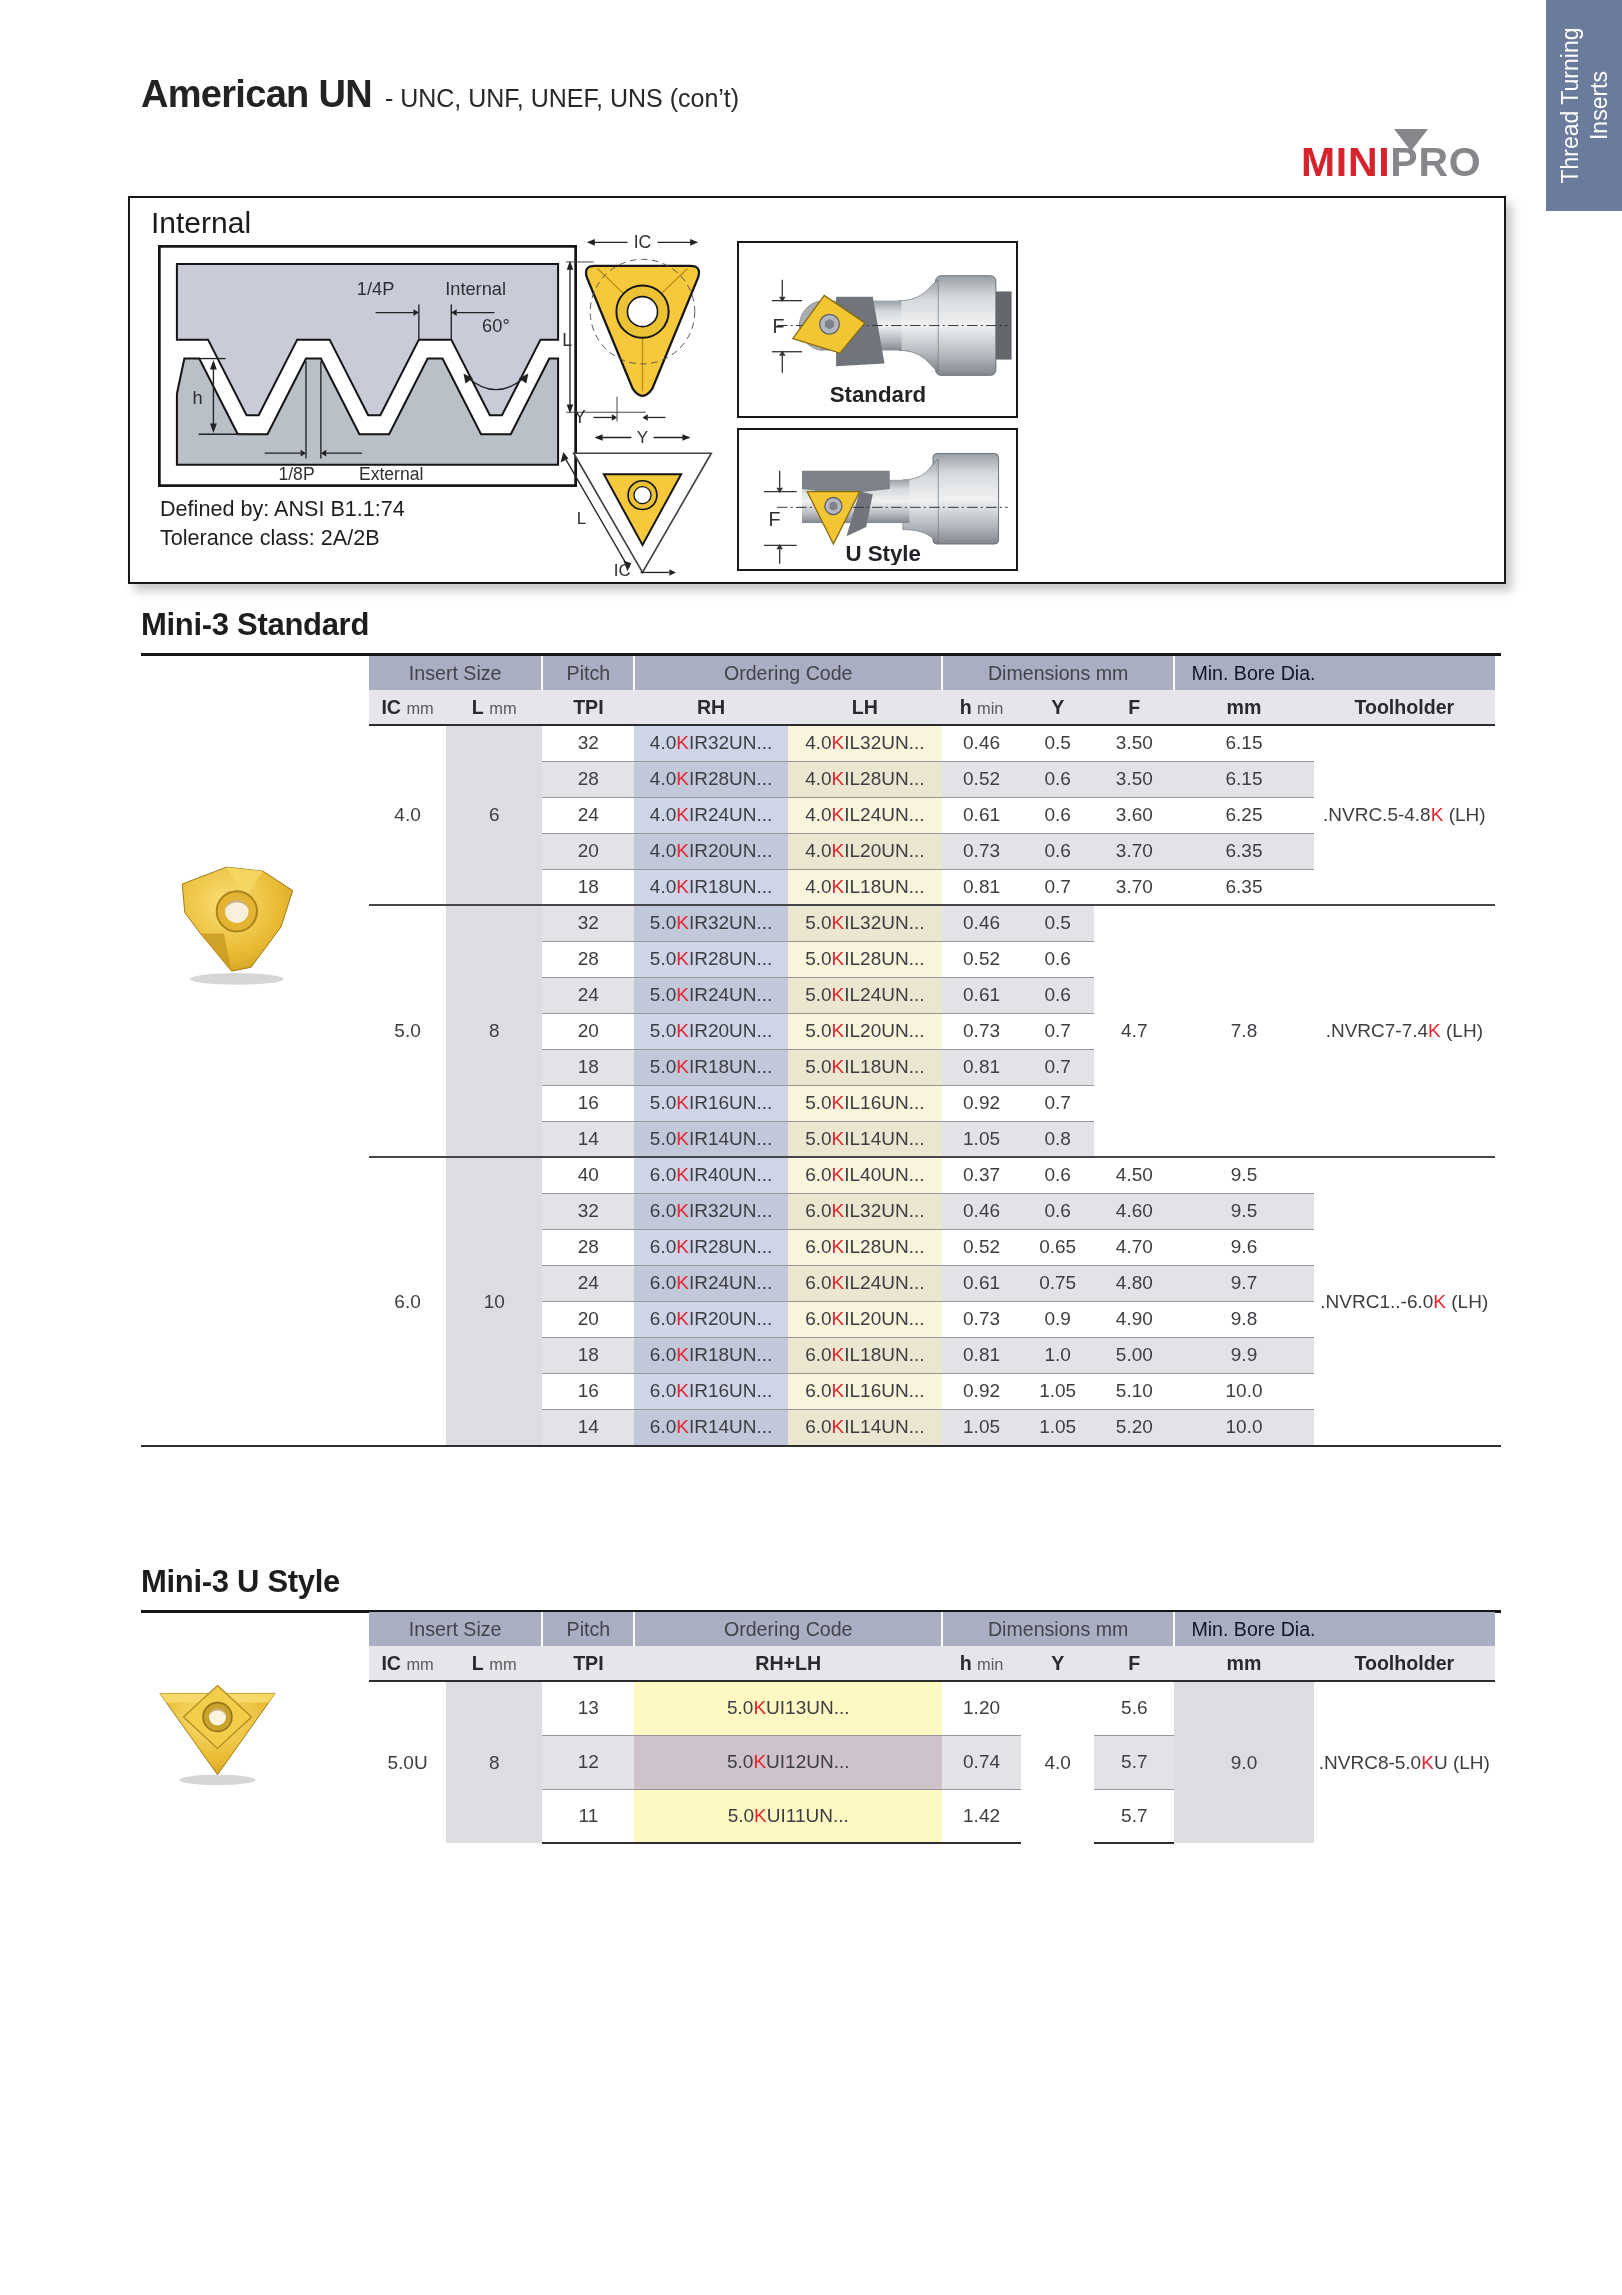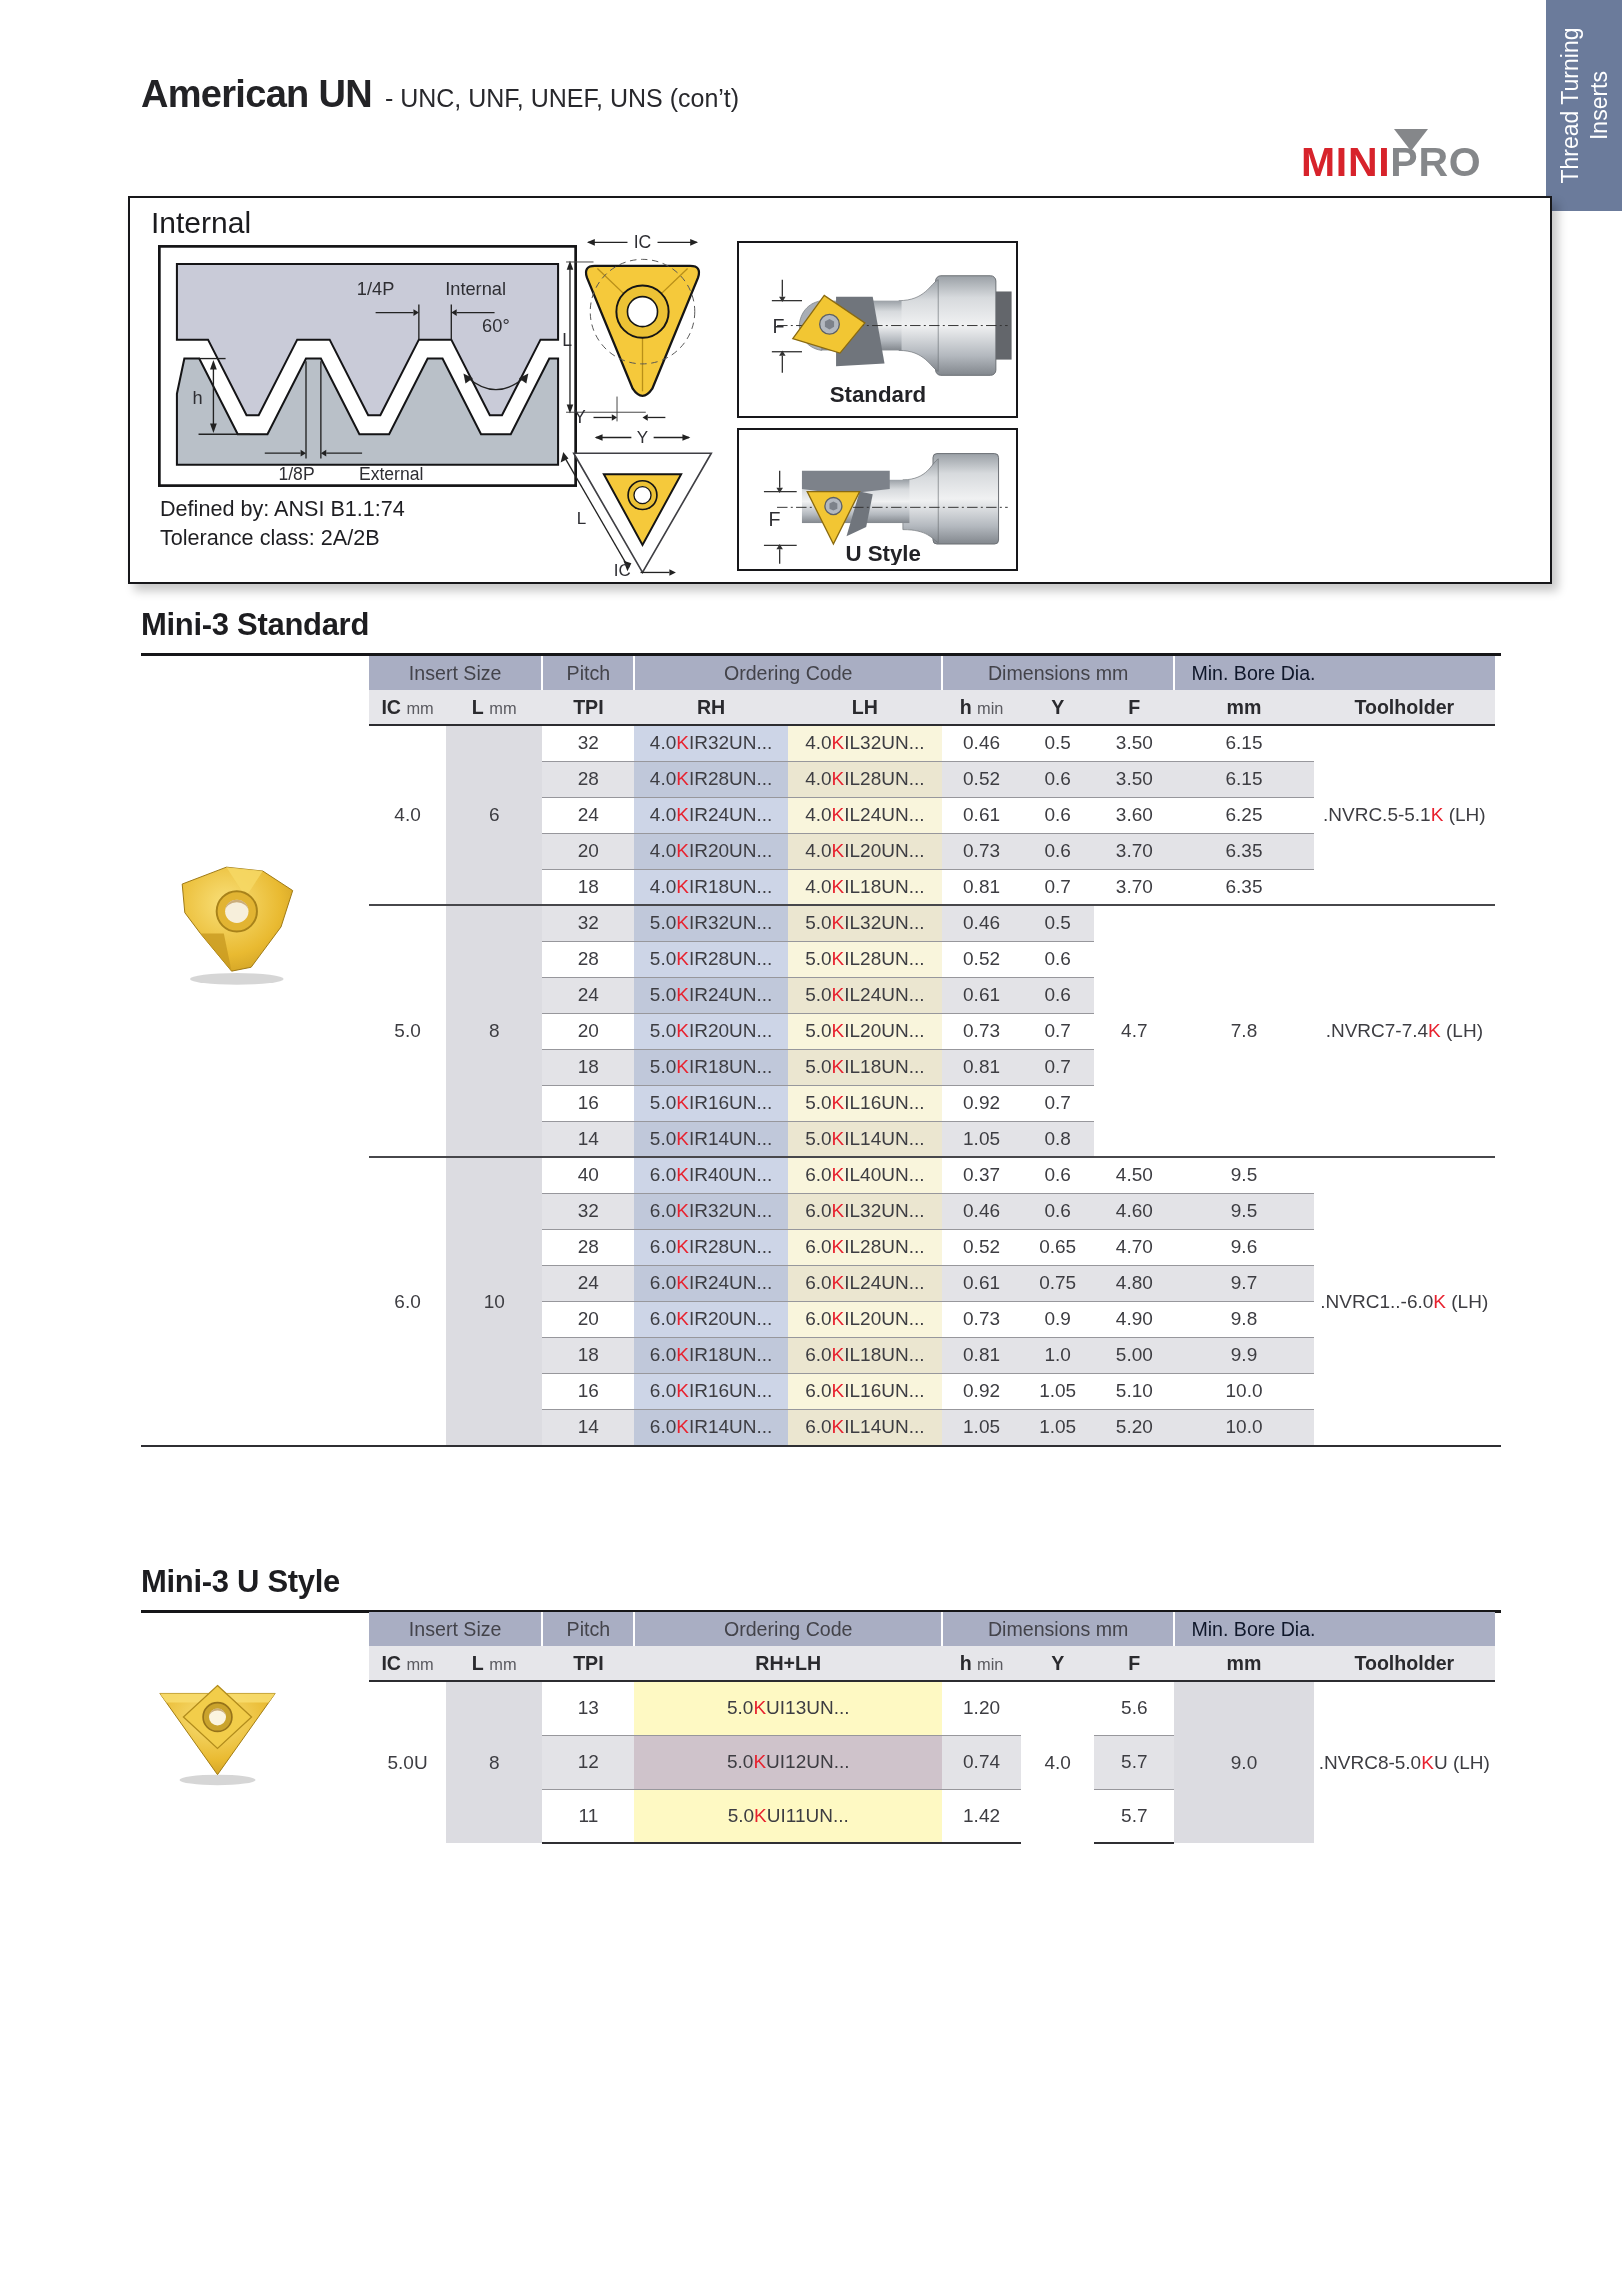--- a/index.html
+++ b/index.html
@@ -17,21 +17,21 @@
   .brand .mini{position:relative;color:#d7232b;}
   .brand .pro{position:relative;color:#85878a;}
 
   .side-tab{position:absolute;right:0;top:0;width:77px;height:211px;background:#6b7b9b;}
   .side-tab .tab-text{position:absolute;left:-67px;top:67px;width:211px;height:77px;
        transform:rotate(-90deg);display:flex;flex-direction:column;justify-content:center;
        text-align:center;color:#fff;font-size:23px;line-height:1.25;}
 
   
   .internal-box{position:absolute;left:128px;top:196px;width:1374px;height:384px;background:#fff;
-       border:2px solid #17171a;box-shadow:5.9px 6.5px 9.2px rgba(0,0,0,0.22);padding-left:46px;}
+       border:2px solid #17171a;box-shadow:5.9px 6.5px 9.2px rgba(0,0,0,0.22);}
   .internal-box .box-title{position:absolute;left:21px;top:7.9px;font-size:30px;font-weight:400;color:#1b1b1e;}
   .thread-svg{position:absolute;left:27.5px;top:47px;}
   .defined-text{position:absolute;left:30px;top:296px;font-size:21.6px;line-height:1.35;color:#1e1e22;}
   .insert-svg1{position:absolute;left:424px;top:30px;}
   .insert-svg2{position:absolute;left:424px;top:229px;}
   .holder-box{position:absolute;background:#fff;border:2px solid #17171a;}
   .holder-std{left:607px;top:43px;width:277px;height:173px;}
   .holder-u{left:607px;top:230px;width:277px;height:139px;}
 
   
@@ -312,21 +312,21 @@
         <tr>
           <td class="c-ic" rowspan="5">4.0</td>
           <td class="c-l" rowspan="5">6</td>
           <td class="c-tpi w">32</td>
           <td class="col-rh w"><span>4.0</span><span class="rk">K</span><span>IR32UN...</span></td>
           <td class="col-lh w"><span>4.0</span><span class="rk">K</span><span>IL32UN...</span></td>
           <td class="c-h w">0.46</td>
           <td class="c-y w">0.5</td>
           <td class="c-f w">3.50</td>
           <td class="c-bore w">6.15</td>
-          <td class="c-tool" rowspan="5"><span>.NVRC.5-5.1</span><span class="rk">K</span><span> (LH)</span></td>
+          <td class="c-tool" rowspan="5"><span>.NVRC.5-4.8</span><span class="rk">K</span><span> (LH)</span></td>
         </tr>
         <tr>
           <td class="c-tpi g sep">28</td>
           <td class="col-rh g sep"><span>4.0</span><span class="rk">K</span><span>IR28UN...</span></td>
           <td class="col-lh g sep"><span>4.0</span><span class="rk">K</span><span>IL28UN...</span></td>
           <td class="c-h g sep">0.52</td>
           <td class="c-y g sep">0.6</td>
           <td class="c-f g sep">3.50</td>
           <td class="c-bore g sep">6.15</td>
         </tr>

